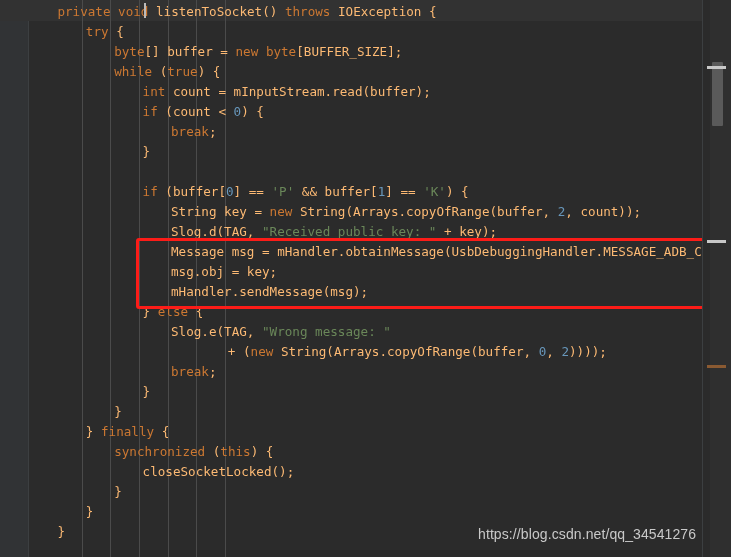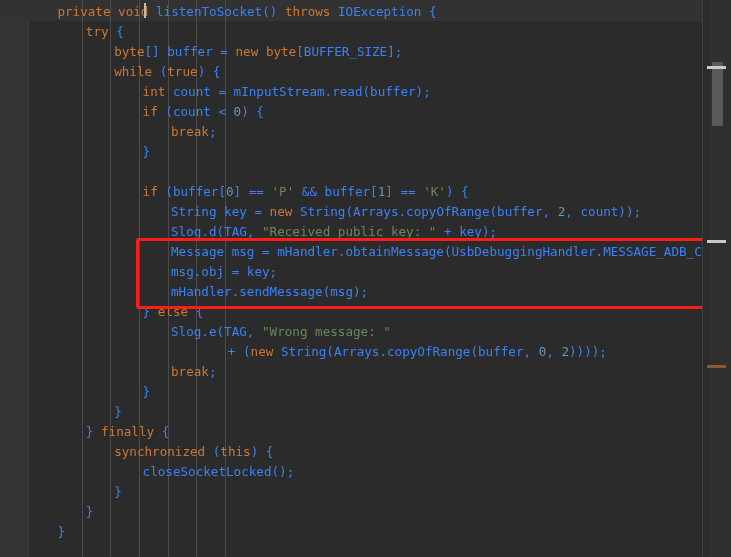--- a/index.html
+++ b/index.html
@@ -68,21 +68,21 @@
     white-space: pre;
     color: #a9b7c6;
   }
   .ln {
     height: 20px;
     white-space: pre;
   }
   .kw   { color: #cc7832; }            
   .str  { color: #6a8759; }            
   .num  { color: #6897bb; }            
-  .id   { color: #3b82f6; }
+  .id   { color: #fdba74; }
 
   
   #caret {
     position: absolute;
     width: 2px;
     height: 15px;
     background: #bbbbbb;
   }
 
   
@@ -167,14 +167,15 @@
     <div id="scroll-sep"></div>
     <div id="scroll-track" style="background: rgb(47, 47, 47);"></div>
     <div id="scroll-thumb" style="top: 62px; height: 64px; background: rgb(90, 90, 90);"></div>
     <div id="markers">
         <div class="marker" style="top: 66px; left: 5px; width: 19px; background: rgb(200, 200, 200);"></div>
         <div class="marker" style="top: 240px; left: 5px; width: 19px; background: rgb(200, 200, 200);"></div>
         <div class="marker" style="top: 365px; left: 5px; width: 19px; background: rgb(138, 90, 50);"></div>
       </div>
   </div>
 
+  <div id="watermark" style="left: 478px; top: 526px; color: rgb(201, 201, 201);">https://blog.csdn.net/qq_34541276</div>
 
 </div>
 
 </body></html>

